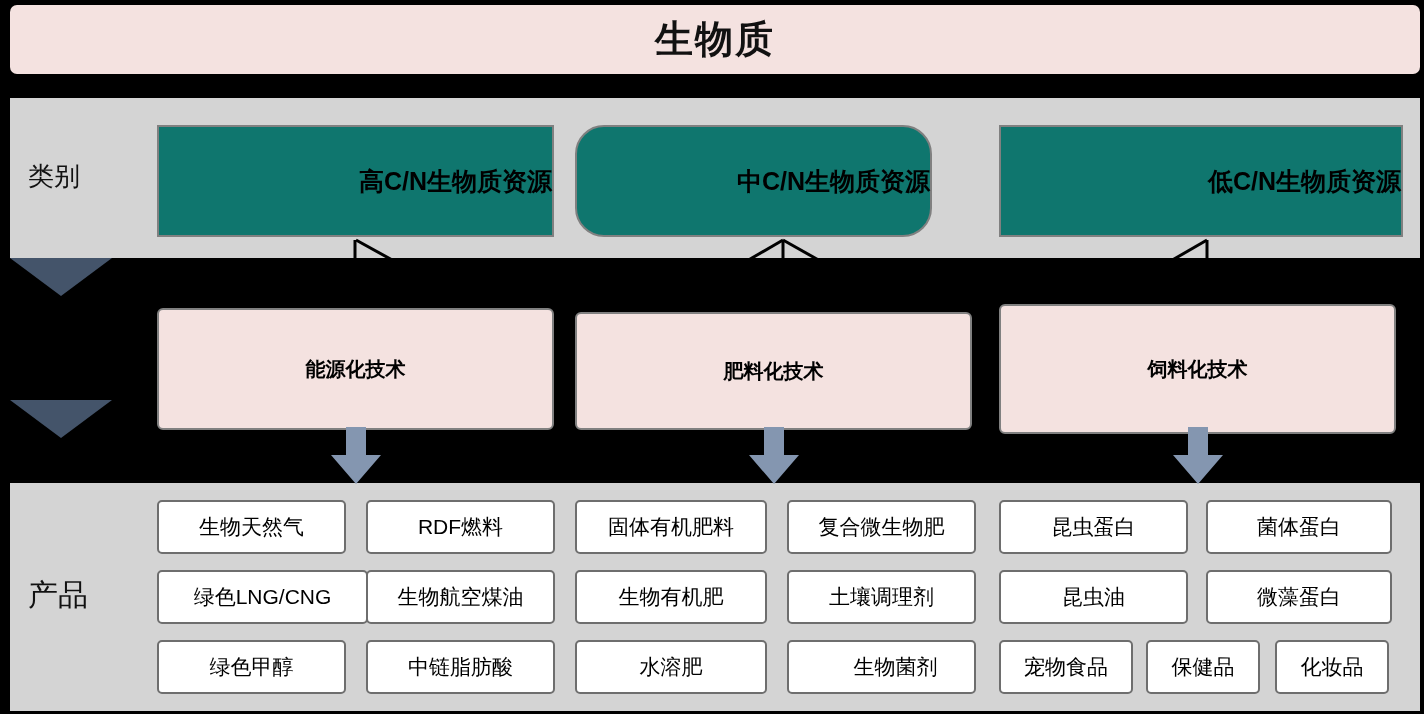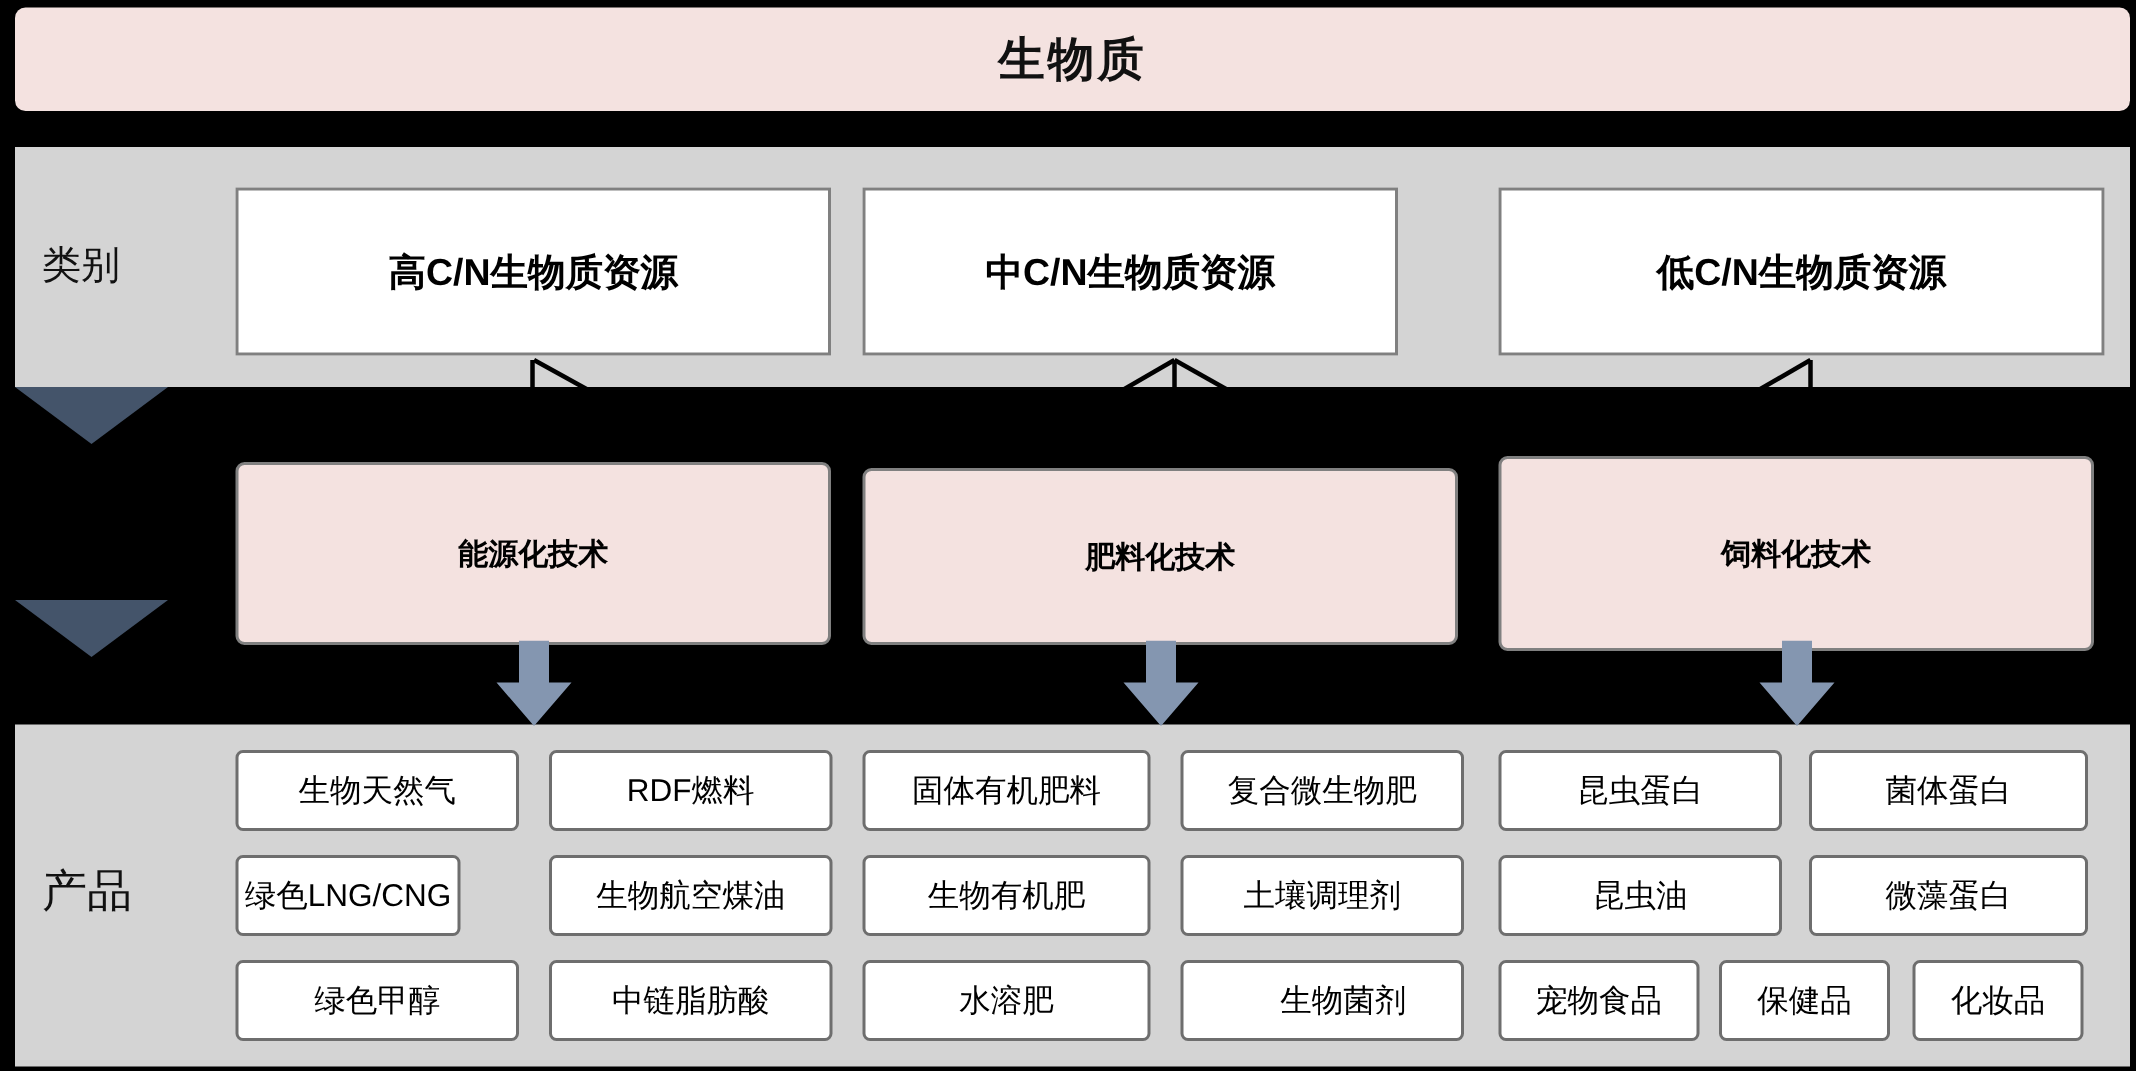--- a/index.html
+++ b/index.html
@@ -26,21 +26,21 @@
     width: 1410px;
     height: 69px;
     background: #F4E2E0;
     border-radius: 7px;
     display: flex;
     align-items: center;
     justify-content: center;
     box-sizing: border-box;
   }
   .banner-title {
-    font-size: 31px;
+    font-size: 38px;
     font-weight: bold;
     color: #111111;
     letter-spacing: 2px;
   }
 
   
   .band-category {
     position: absolute;
     left: 10px;
     top: 98px;
@@ -65,36 +65,36 @@
     line-height: 1;
   }
   .row-label.category-label { left: 28px; top: 163px; }
   .row-label.product-label  { left: 28px; top: 580px; font-size: 30px; }
 
   
   .cat-box {
     position: absolute;
     top: 125px;
     height: 112px;
-    background: #ffffff;
+    background: #0f766e;
     border: 2px solid #808080;
     box-sizing: border-box;
     display: flex;
     align-items: center;
-    justify-content: center;
+    justify-content: flex-end;
     z-index: 5;
   }
   .cat-box span {
     font-size: 25px;
     font-weight: bold;
     color: #000000;
     white-space: nowrap;
   }
   #cat-0 { left: 157px; width: 397px; }
-  #cat-1 { left: 575px; width: 357px; }
+  #cat-1 { left: 575px; width: 357px; border-radius: 29px; }
   #cat-2 { left: 999px; width: 404px; }
 
   
   .tech-box {
     position: absolute;
     top: 308px;
     height: 122px;
     background: #F4E2E0;
     border: 2px solid #808080;
     border-radius: 6px;
@@ -229,21 +229,21 @@
     <polygon points="17,0 37,0 37,28 52,28 27,57 2,28 17,28" fill="#8496B0"></polygon>
   </svg>
 
   <div id="product-layer">
       <div class="prod-box" style="left: 157px; top: 500px; width: 189px;">
         <span>生物天然气</span>
       </div>
       <div class="prod-box" style="left: 366px; top: 500px; width: 189px;">
         <span>RDF燃料</span>
       </div>
-      <div class="prod-box" style="left: 157px; top: 570px; width: 150px;">
+      <div class="prod-box" style="left: 157px; top: 570px; width: 211px;">
         <span>绿色LNG/CNG</span>
       </div>
       <div class="prod-box" style="left: 366px; top: 570px; width: 189px;">
         <span>生物航空煤油</span>
       </div>
       <div class="prod-box" style="left: 157px; top: 640px; width: 189px;">
         <span>绿色甲醇</span>
       </div>
       <div class="prod-box" style="left: 366px; top: 640px; width: 189px;">
         <span>中链脂肪酸</span>

